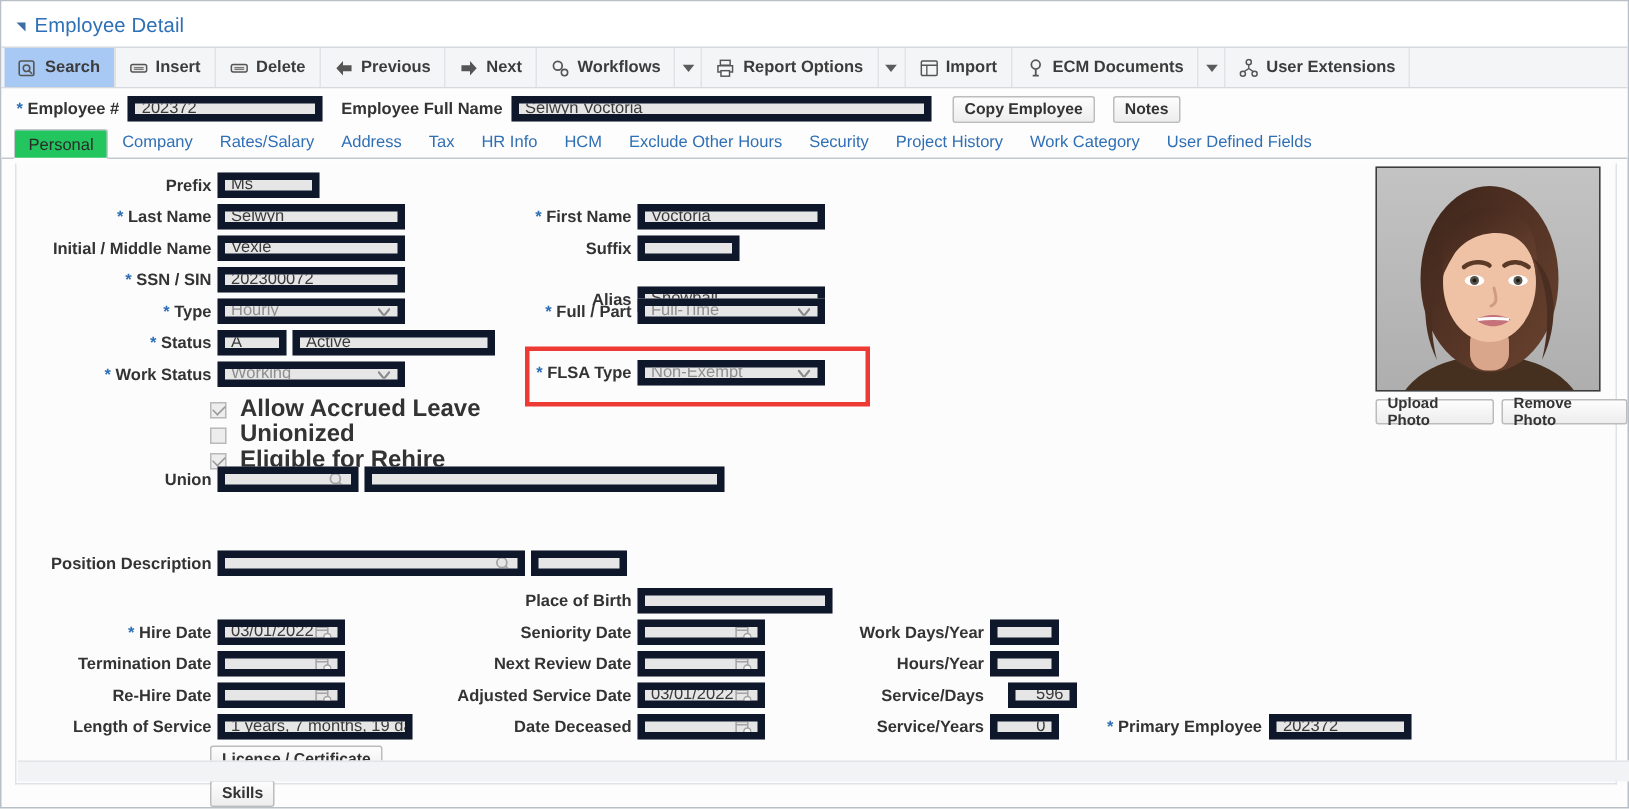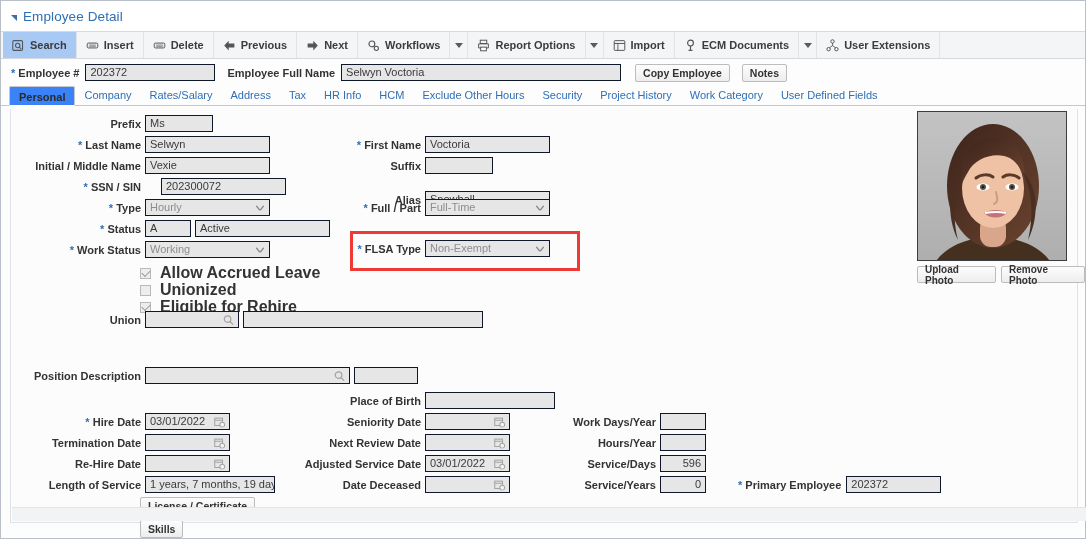--- a/index.html
+++ b/index.html
@@ -65,21 +65,21 @@
     height: 26px;
     display: flex; align-items: center;
     padding: 5px 0 4px 10px;
     gap: 6px;
     background: #fdfdfd;
   }
   .lbl { font-size: 11px; font-weight: bold; color: #333; white-space: nowrap; }
   .req { color: #2f6fb5; font-weight: bold; }
   .fld {
     background: #e6e6e6;
-    border: 1px solid #0f172a;
+    border: 5px solid #0f172a;
     height: 17px;
     font-size: 11px;
     padding: 0 4px;
     color: #3a3a3a;
     display: flex; align-items: center;
     line-height: 17px;
     white-space: nowrap; overflow: hidden;
   }
   .fld.disabled { color: #8e8e8e; }
   .btn {
@@ -103,22 +103,22 @@
   }
   .tab {
     font-size: 11px; color: #2f6fb5;
     padding: 3px 9px 3px 9px;
     height: 20px;
     line-height: 14px;
     white-space: nowrap;
     cursor: default;
   }
   .tab.sel {
-    color: #2a2a2a; font-weight: bold;
-    background: #3b82f6;
+    color: #2a2a2a; font-weight: normal;
+    background: #22c55e;
     border: 1px solid #c3c8ce;
     border-bottom: 1px solid #ffffff;
     border-radius: 2px 2px 0 0;
     margin-bottom: -1px;
   }
   
   .panel {
     position: absolute; left: 9px; top: 108px;
     width: 1068px; height: 414px;
     background: #fcfcfc;
@@ -337,21 +337,21 @@
       <div class="fld" style="width:125px;margin-left:4px">Selwyn</div>
     </div>
 
     <div class="row" style="left:0;top:48px">
       <span class="lbl" style="width:130px">Initial / Middle Name</span>
       <div class="fld" style="width:125px;margin-left:4px">Vexie</div>
     </div>
 
     <div class="row" style="left:0;top:69px">
       <span class="lbl" style="width:130px"><span class="req">*</span> <span>SSN / SIN</span></span>
-      <div class="fld" style="width:125px;margin-left:20px">202300072</div>
+      <div class="fld" style="width:125px;margin-left:4px">202300072</div>
     </div>
 
     <div class="row" style="left:0;top:90px">
       <span class="lbl" style="width:130px"><span class="req">*</span> <span>Type</span></span>
       <div class="fld disabled" style="width:125px;margin-left:4px;position:relative">
         <span>Hourly</span>
         <svg class="sel-arrow" viewBox="0 0 8 5">
             <path d="M0 0 L4 5 L8 0" fill="none" stroke="#8a8a8a" stroke-width="1.4"></path>
           </svg>
       </div>
@@ -539,21 +539,21 @@
     <div class="row" style="left:540px;top:304px">
       <span class="lbl" style="width:105px">Work Days/Year</span>
       <div class="fld" style="width:46px;margin-left:4px;justify-content:flex-end"></div>
     </div>
     <div class="row" style="left:540px;top:325px">
       <span class="lbl" style="width:105px">Hours/Year</span>
       <div class="fld" style="width:46px;margin-left:4px;justify-content:flex-end"></div>
     </div>
     <div class="row" style="left:540px;top:346px">
       <span class="lbl" style="width:105px">Service/Days</span>
-      <div class="fld" style="width:46px;margin-left:4px;justify-content:flex-end">596</div>
+      <div class="fld" style="width:46px;margin-left:16px;justify-content:flex-end">596</div>
     </div>
     <div class="row" style="left:540px;top:367px">
       <span class="lbl" style="width:105px">Service/Years</span>
       <div class="fld" style="width:46px;margin-left:4px;justify-content:flex-end">0</div>
       <span class="lbl" style="margin-left:32px"><span class="req">*</span> <span>Primary Employee</span></span>
       <div class="fld" style="width:95px;margin-left:5px">202372</div>
     </div>
 
     <div class="scroll-strip"></div>
   </div>

